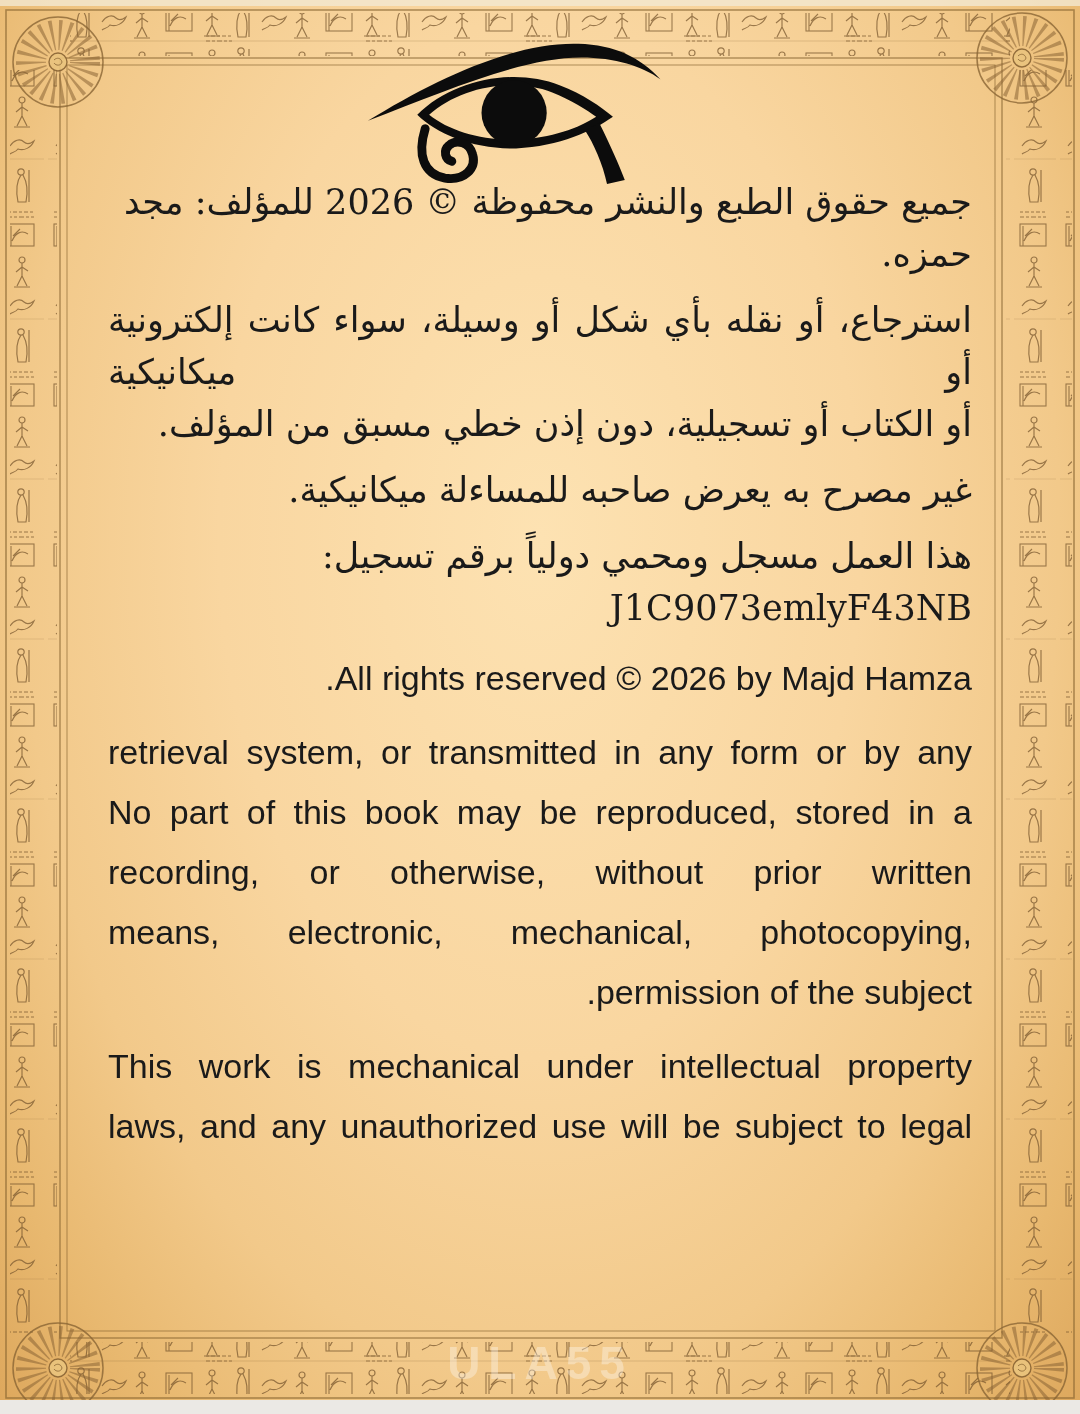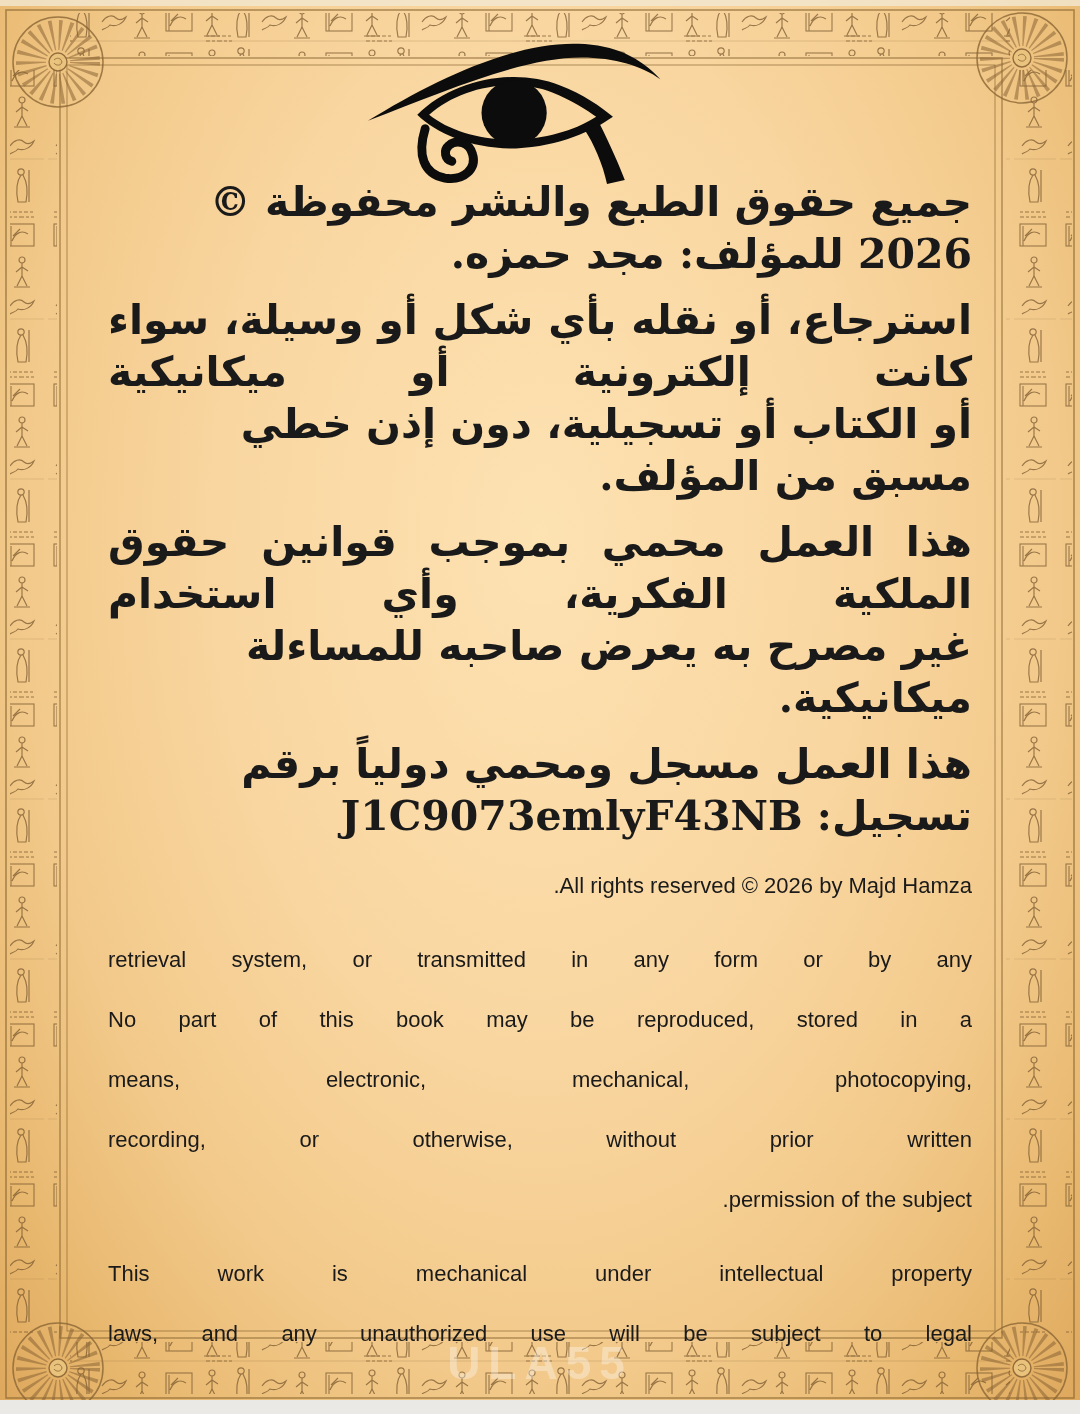--- a/index.html
+++ b/index.html
@@ -13,23 +13,23 @@
   }
   .top-edge{position:absolute;left:0;top:0;width:1080px;height:6px;background:#f3e9d2;opacity:.8;}
   .bottom-strip{position:absolute;left:0;bottom:0;width:1080px;height:14px;background:#ebe9e5;}
   .deco{position:absolute;left:0;top:0;pointer-events:none;}
   .eye{position:absolute;left:365px;top:20px;width:318px;height:168px;}
   .content{
     position:absolute;left:108px;top:176px;width:864px;
     color:#1a1a1a;
   }
   .para{margin:0 0 14px 0;}
-  .ar{direction:rtl;font-family:"DejaVu Serif","DejaVu Sans",serif;font-weight:700;font-size:41px;}
+  .ar{direction:rtl;font-family:"DejaVu Serif","DejaVu Sans",serif;font-weight:400;font-size:35px;}
   .ar .line{line-height:52px;}
-  .en{direction:ltr;font-family:"Liberation Sans","DejaVu Sans",sans-serif;font-weight:400;font-size:22px;}
+  .en{direction:ltr;font-family:"Liberation Sans","DejaVu Sans",sans-serif;font-weight:400;font-size:34px;}
   .en .line{line-height:60px;}
   .jline{text-align:justify;text-align-last:justify;}
   .rline{text-align:right;}
   .watermark{
     position:absolute;left:0;top:1336px;width:1080px;
     text-align:center;
     font-size:46px;font-weight:700;letter-spacing:8px;
     color:rgba(255,255,255,.34);
     font-family:"Liberation Sans",sans-serif;
   }
@@ -121,37 +121,36 @@
     <div class="para ar">
       <div class="line rline">جميع حقوق الطبع والنشر محفوظة © 2026 للمؤلف: مجد حمزه.</div>
     </div>
 
     <div class="para ar">
       <div class="line jline">استرجاع، أو نقله بأي شكل أو وسيلة، سواء كانت إلكترونية أو ميكانيكية</div>
       <div class="line rline">أو الكتاب أو تسجيلية، دون إذن خطي مسبق من المؤلف.</div>
     </div>
 
     <div class="para ar">
-      <div class="line jline">هذا العمل محمي بموجب قوانين حقوق الملكية الفكرية، وأي استخدام</div>
       <div class="line rline">غير مصرح به يعرض صاحبه للمساءلة ميكانيكية.</div>
     </div>
 
     <div class="para ar">
       <div class="line rline">هذا العمل مسجل ومحمي دولياً برقم تسجيل: J1C9073emlyF43NB</div>
     </div>
 
     <div class="para en">
       <div class="line rline">.All rights reserved © 2026 by Majd Hamza</div>
     </div>
 
     <div class="para en">
       <div class="line jline">retrieval system, or transmitted in any form or by any</div>
       <div class="line jline">No part of this book may be reproduced, stored in a</div>
+      <div class="line jline">recording, or otherwise, without prior written</div>
       <div class="line jline">means, electronic, mechanical, photocopying,</div>
-      <div class="line jline">recording, or otherwise, without prior written</div>
       <div class="line rline">.permission of the subject</div>
     </div>
 
     <div class="para en">
       <div class="line jline">This work is mechanical under intellectual property</div>
       <div class="line jline">laws, and any unauthorized use will be subject to legal</div>
 
     </div>
 
   </div>

